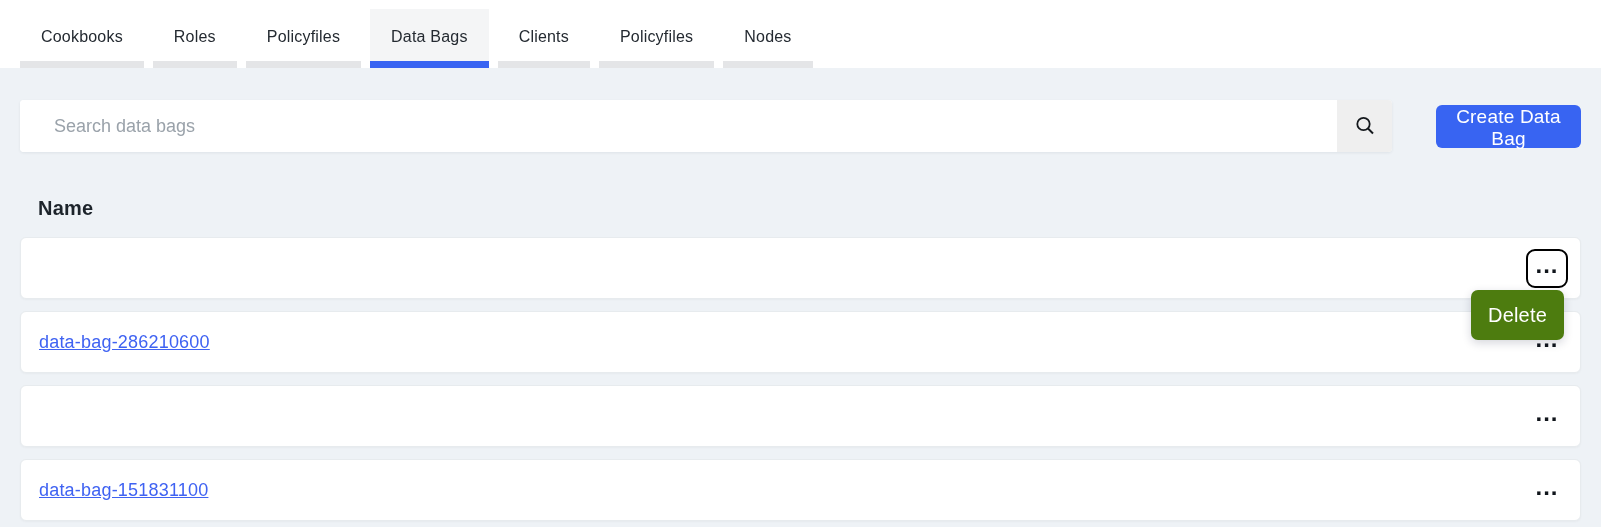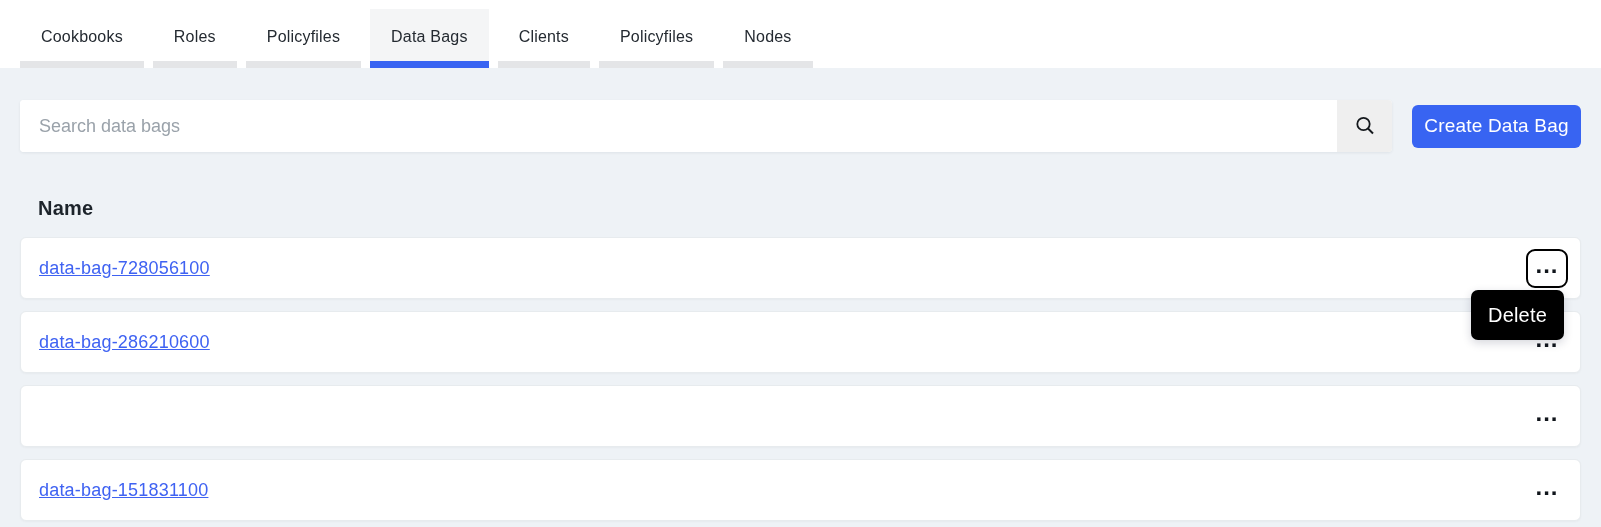--- a/index.html
+++ b/index.html
@@ -11,44 +11,44 @@
   .tab{display:flex;align-items:center;justify-content:center;margin-top:9px;margin-right:9px;
        padding:4px 21px 0 21px;border-bottom:7px solid #e4e5e7;font-size:16px;color:#242a31;
        letter-spacing:.2px;cursor:pointer;white-space:nowrap;}
   .tab.active{background:#f4f5f6;border-bottom-color:#3864f2;}
 
   
   .main{padding:0 20px;}
   .toolbar{margin-top:32px;display:flex;align-items:center;}
   .searchbar{width:1372px;height:52px;display:flex;background:#ffffff;border-radius:4px;
              box-shadow:0 1px 3px rgba(40,50,60,.08);}
-  .search-input{flex:1;border:none;outline:none;padding:0 19px;font-size:18px;color:#33393f;
+  .search-input{flex:1;border:none;outline:none;padding:0 34px;font-size:18px;color:#33393f;
                 border-radius:4px 0 0 4px;background:#fff;}
   .search-input::placeholder{color:#9aa2aa;}
   .search-btn{width:55px;border:none;background:#efefef;border-radius:0 4px 4px 0;
               display:flex;align-items:center;justify-content:center;cursor:pointer;}
-  .create-btn{margin-left:auto;width:169px;height:43px;background:#3864f2;color:#ffffff;
+  .create-btn{margin-left:auto;width:145px;height:43px;background:#3864f2;color:#ffffff;
               border:none;border-radius:6px;font-size:19px;font-weight:500;letter-spacing:.2px;
               cursor:pointer;}
 
   
   .name-header{margin:45px 0 0 18px;font-size:20px;font-weight:700;color:#1d242b;letter-spacing:.2px;}
   .rows{margin-top:17px;display:flex;flex-direction:column;gap:12px;}
   .row{position:relative;height:62px;background:#ffffff;border:1px solid #e7ebee;border-radius:6px;
        display:flex;align-items:center;padding:0 12px 0 18px;box-shadow:0 1px 2px rgba(40,50,60,.04);}
   .row.menu-open{z-index:5;}
   .row-link{font-size:18px;color:#3f62f2;text-decoration:underline;letter-spacing:.2px;cursor:pointer;}
   .menu-btn{margin-left:auto;width:42px;height:39px;display:flex;align-items:center;justify-content:center;
             background:transparent;border:2px solid transparent;border-radius:9px;cursor:pointer;
             font-size:24px;font-weight:700;color:#10151b;line-height:1;}
   .menu-btn .dots{transform:translateY(-3px);letter-spacing:1px;}
   .menu-btn.focused{border-color:#000000;}
 
   
-  .delete-popup{position:absolute;top:52px;right:16px;width:93px;height:50px;background:#000000;
+  .delete-popup{position:absolute;top:52px;right:16px;width:93px;height:50px;background:#4d7c0f;
                 color:#ffffff;border:none;border-radius:7px;display:flex;align-items:center;
                 justify-content:center;font-size:20px;letter-spacing:.2px;cursor:pointer;
                 box-shadow:0 3px 10px rgba(20,30,60,.18);z-index:10;}
 </style>
 </head>
 <body>
 
 <div class="app">
 
   <nav class="tabbar">
@@ -76,21 +76,20 @@
         </button>
       </div>
       <button class="create-btn">Create Data Bag</button>
     </div>
 
     <div class="name-header">Name</div>
 
     <div class="rows">
 
       <div class="row menu-open">
-        <a class="row-link">data-bag-728056100</a>
         <button class="menu-btn focused">
           <span class="dots">...</span>
         </button>
         <button class="delete-popup">Delete</button>
       </div>
 
       <div class="row">
         <a class="row-link">data-bag-286210600</a>
         <button class="menu-btn">
           <span class="dots">...</span>

